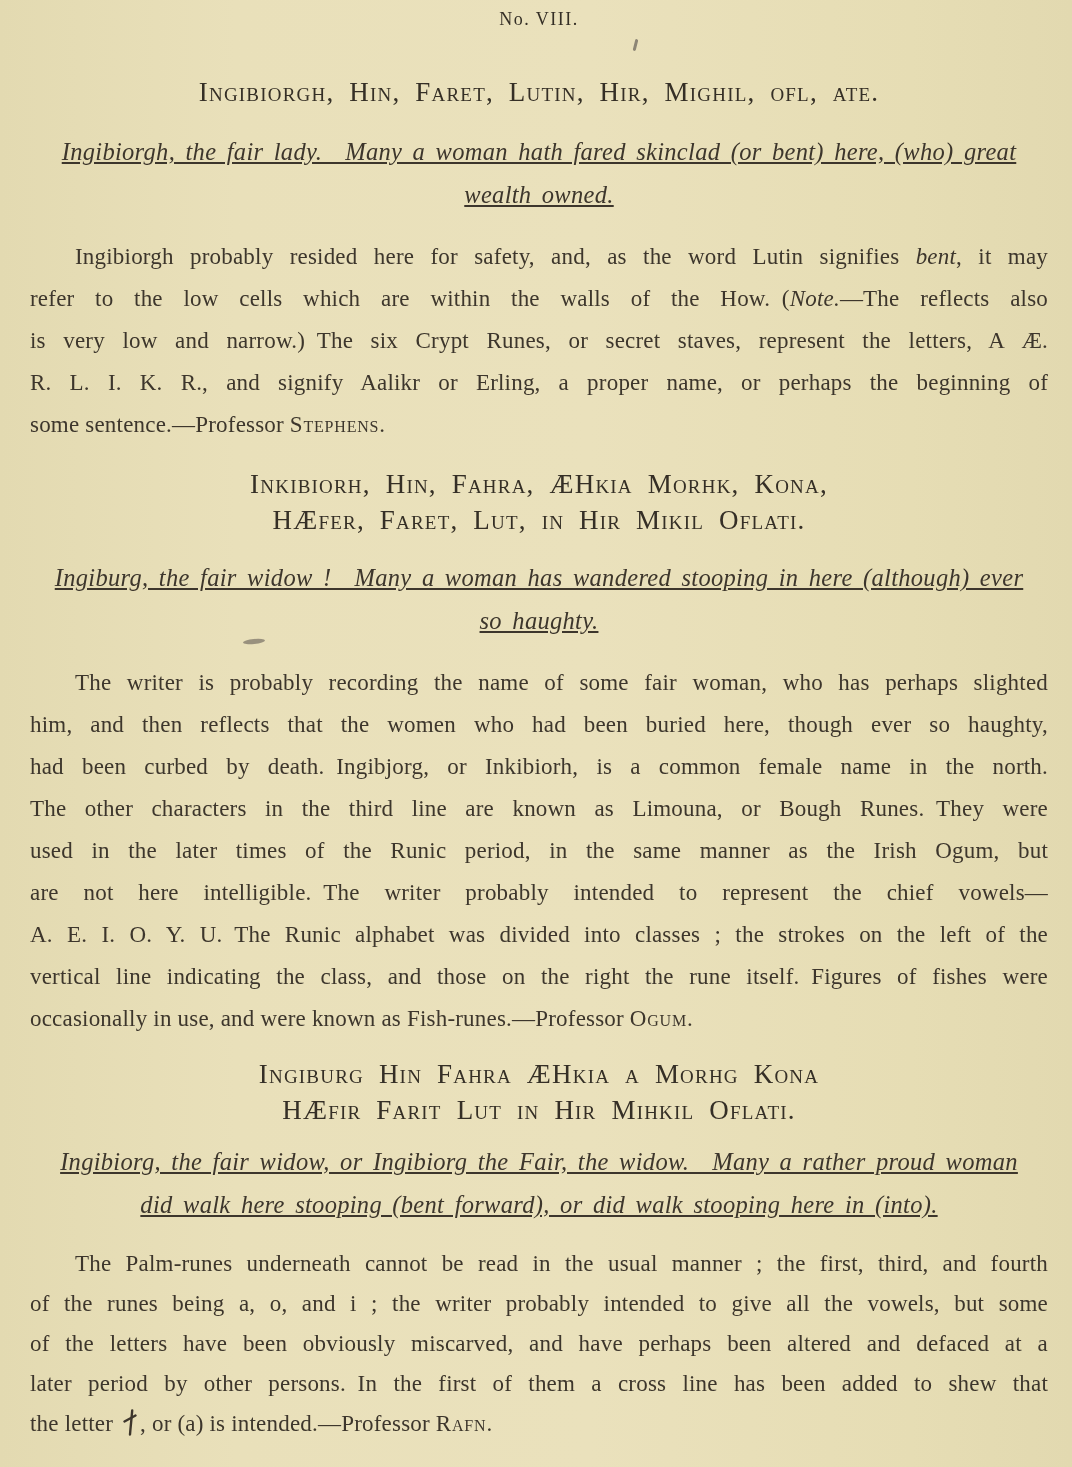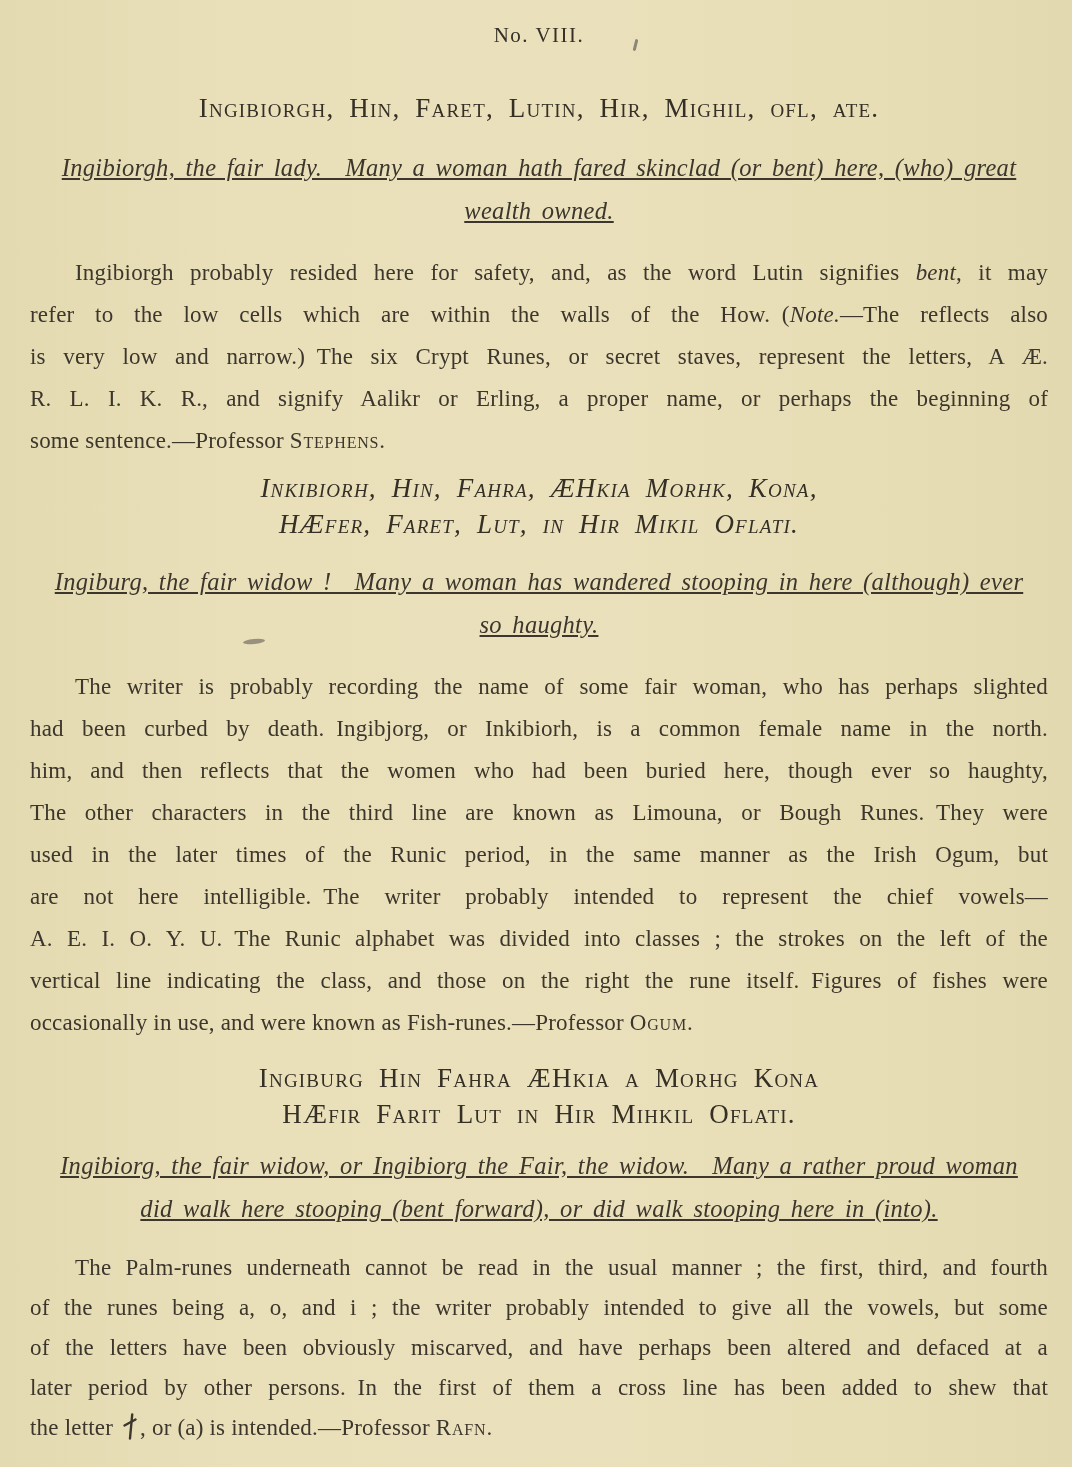--- a/index.html
+++ b/index.html
@@ -12,38 +12,37 @@
     position: relative;
     width: 1072px; height: 1467px;
     overflow: hidden;
     color: #3d362c;
     background:
       linear-gradient(90deg, #e3dab1 0%, #e9e0ba 22%, #eae1bc 55%, #e6ddb4 85%, #e2d9b0 100%);
   }
   .inner { padding: 0 24px 0 30px; }
 
   .title {
-    margin-top: 16px;
     text-align: center;
-    font-size: 21px;
+    font-size: 18px;
     letter-spacing: 1.5px;
     line-height: 38px;
     color: #352f26;
   }
 
   .heading {
     font-variant: small-caps;
     color: #352f26;
     font-size: 27px;
     letter-spacing: 1.2px;
     word-spacing: 7px;
   }
   .heading .line { text-align: center; line-height: 36px; }
   .h1 { margin-top: 36px; }
-  .h2 { margin-top: 8px; font-style: italic; }
+  .h2 { margin-top: 20px; }
   .h3 { margin-top: 16px; }
 
   .trans {
     font-style: italic;
     font-size: 24.5px;
     word-spacing: 4px;
     letter-spacing: 0.3px;
     text-decoration: underline;
   }
   .trans .line { text-align: center; line-height: 43px; }
@@ -119,22 +118,22 @@
         <div class="line last"><span>HÆfer, Faret, Lut, in Hir Mikil Oflati.</span></div>
       </div>
 
     <div class="trans t2">
         <div class="line first"><span>Ingiburg, the fair widow !  Many a woman has wandered stooping in here (although) ever</span></div>
         <div class="line last"><span>so haughty.</span></div>
       </div>
 
     <div class="para p2">
         <div class="line first"><span>The writer is probably recording the name of some fair woman, who has perhaps slighted</span></div>
+        <div class="line"><span>him, and then reflects that the women who had been buried here, though ever so haughty,</span></div>
         <div class="line"><span>had been curbed by death. Ingibjorg, or Inkibiorh, is a common female name in the north.</span></div>
-        <div class="line"><span>him, and then reflects that the women who had been buried here, though ever so haughty,</span></div>
         <div class="line"><span>The other characters in the third line are known as Limouna, or Bough Runes. They were</span></div>
         <div class="line"><span>used in the later times of the Runic period, in the same manner as the Irish Ogum, but</span></div>
         <div class="line"><span>are not here intelligible. The writer probably intended to represent the chief vowels—</span></div>
         <div class="line"><span>A. E. I. O. Y. U. The Runic alphabet was divided into classes ; the strokes on the left of the</span></div>
         <div class="line"><span>vertical line indicating the class, and those on the right the rune itself. Figures of fishes were</span></div>
         <div class="line last"><span>occasionally in use, and were known as Fish-runes.—Professor </span><span class="sc">Ogum</span><span>.</span></div>
       </div>
 
     <div class="heading h3">
         <div class="line first"><span>Ingiburg Hin Fahra ÆHkia a Morhg Kona</span></div>

